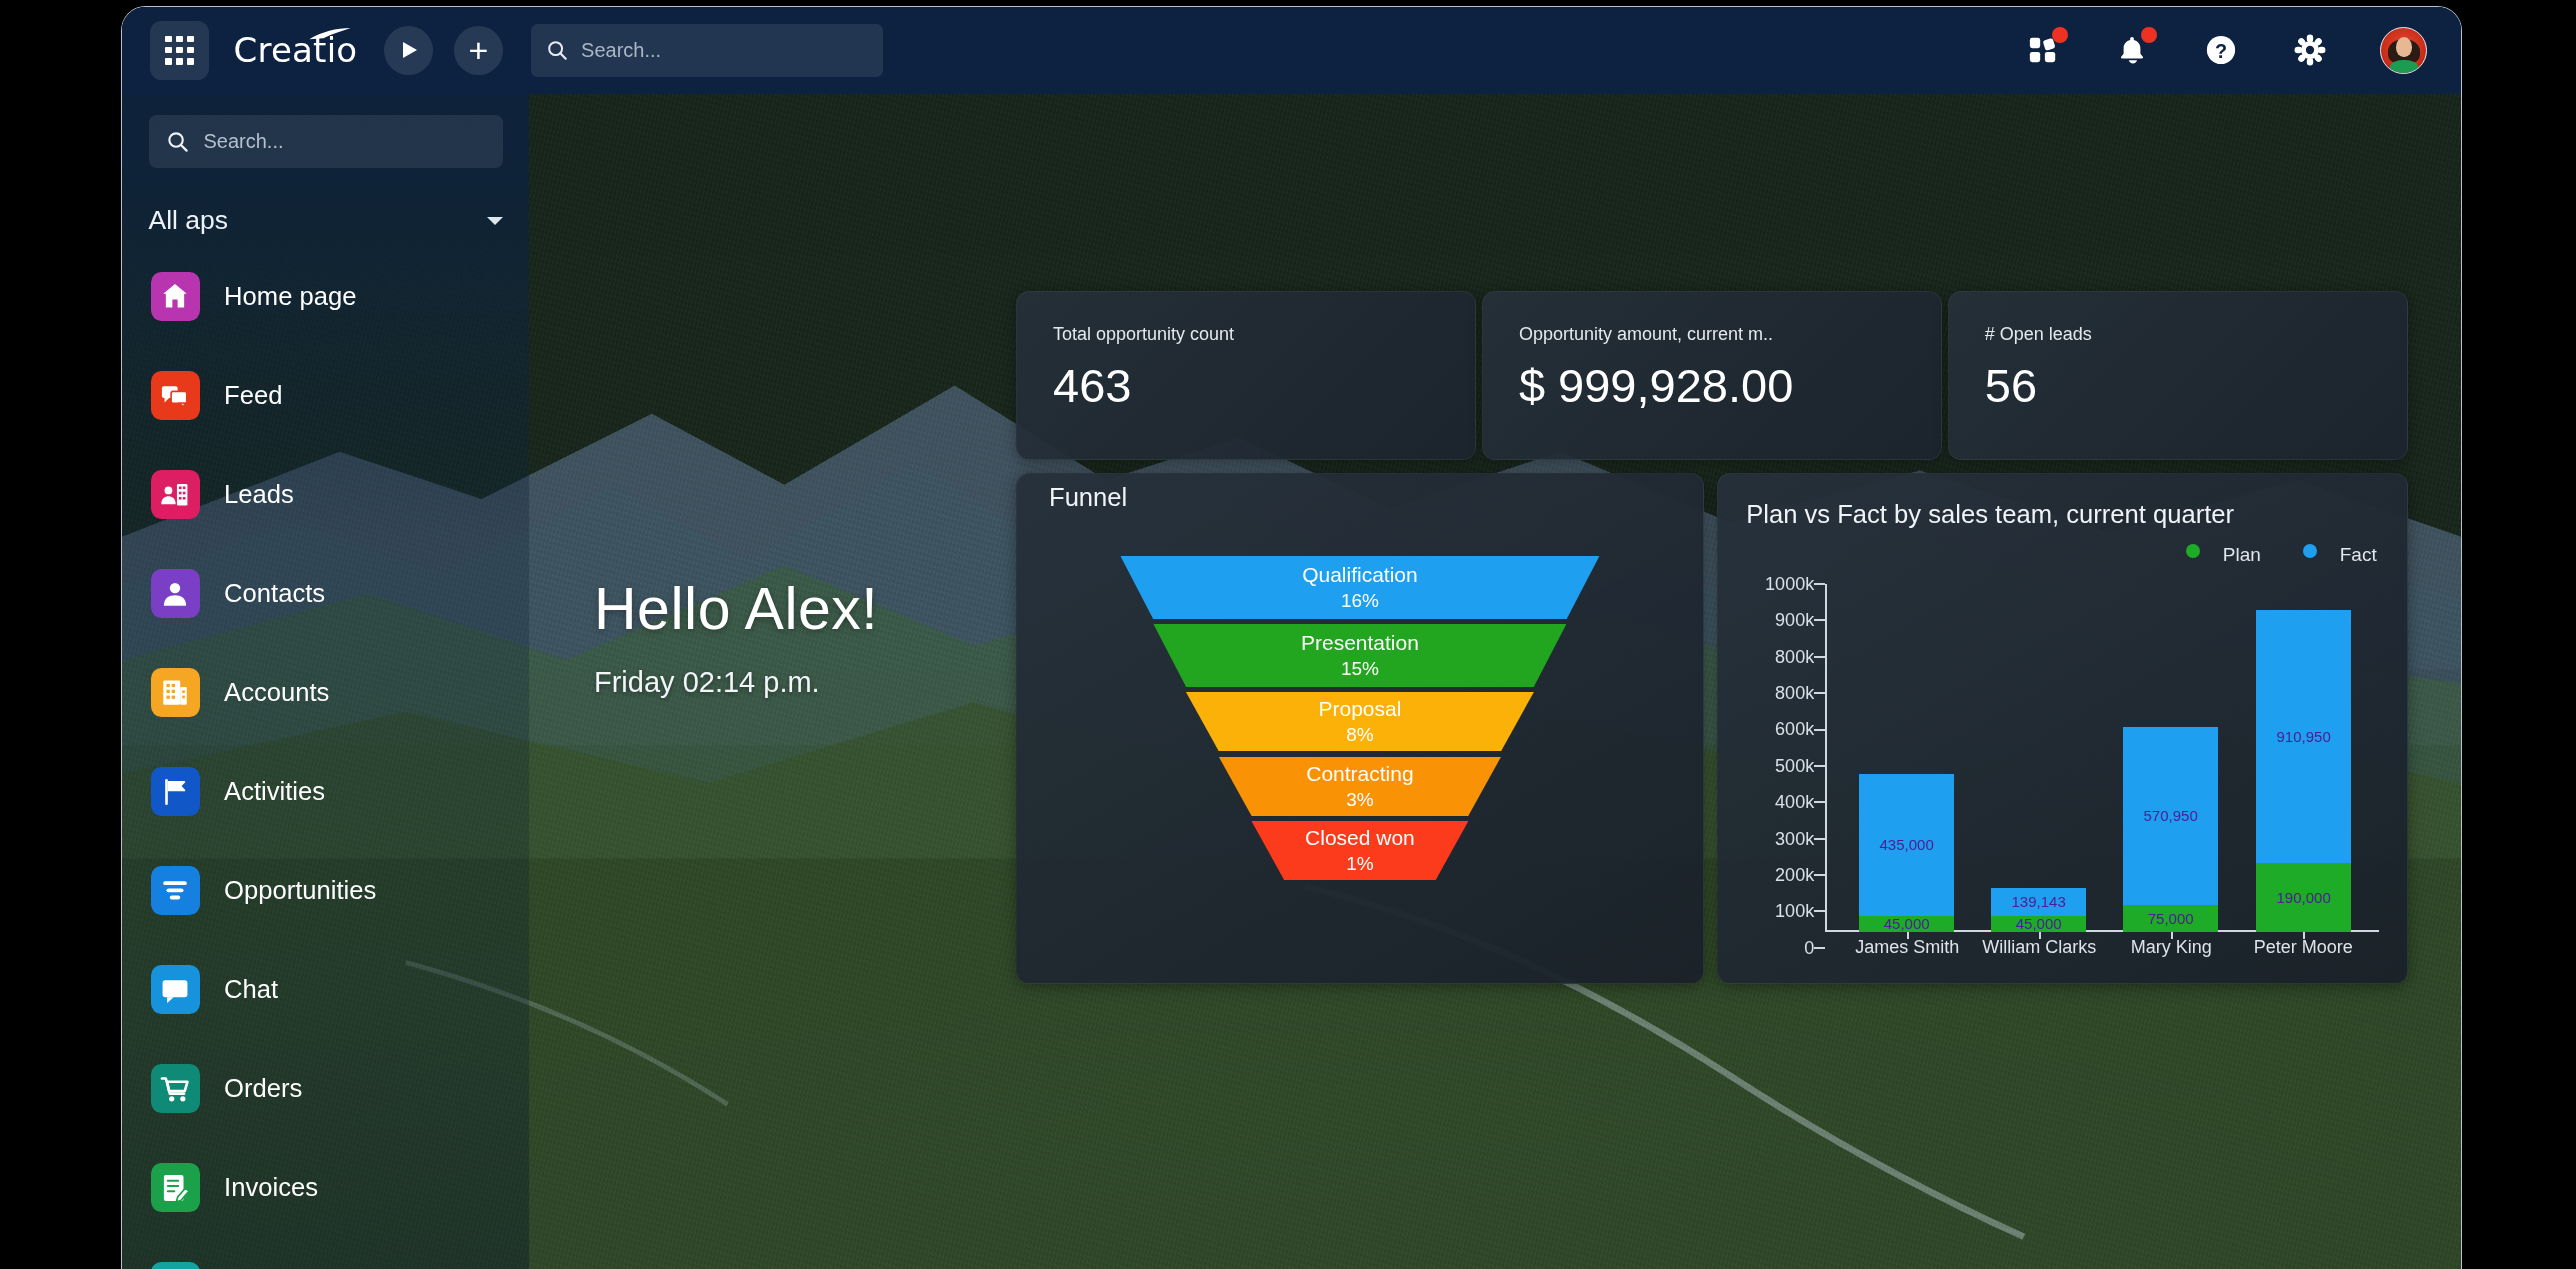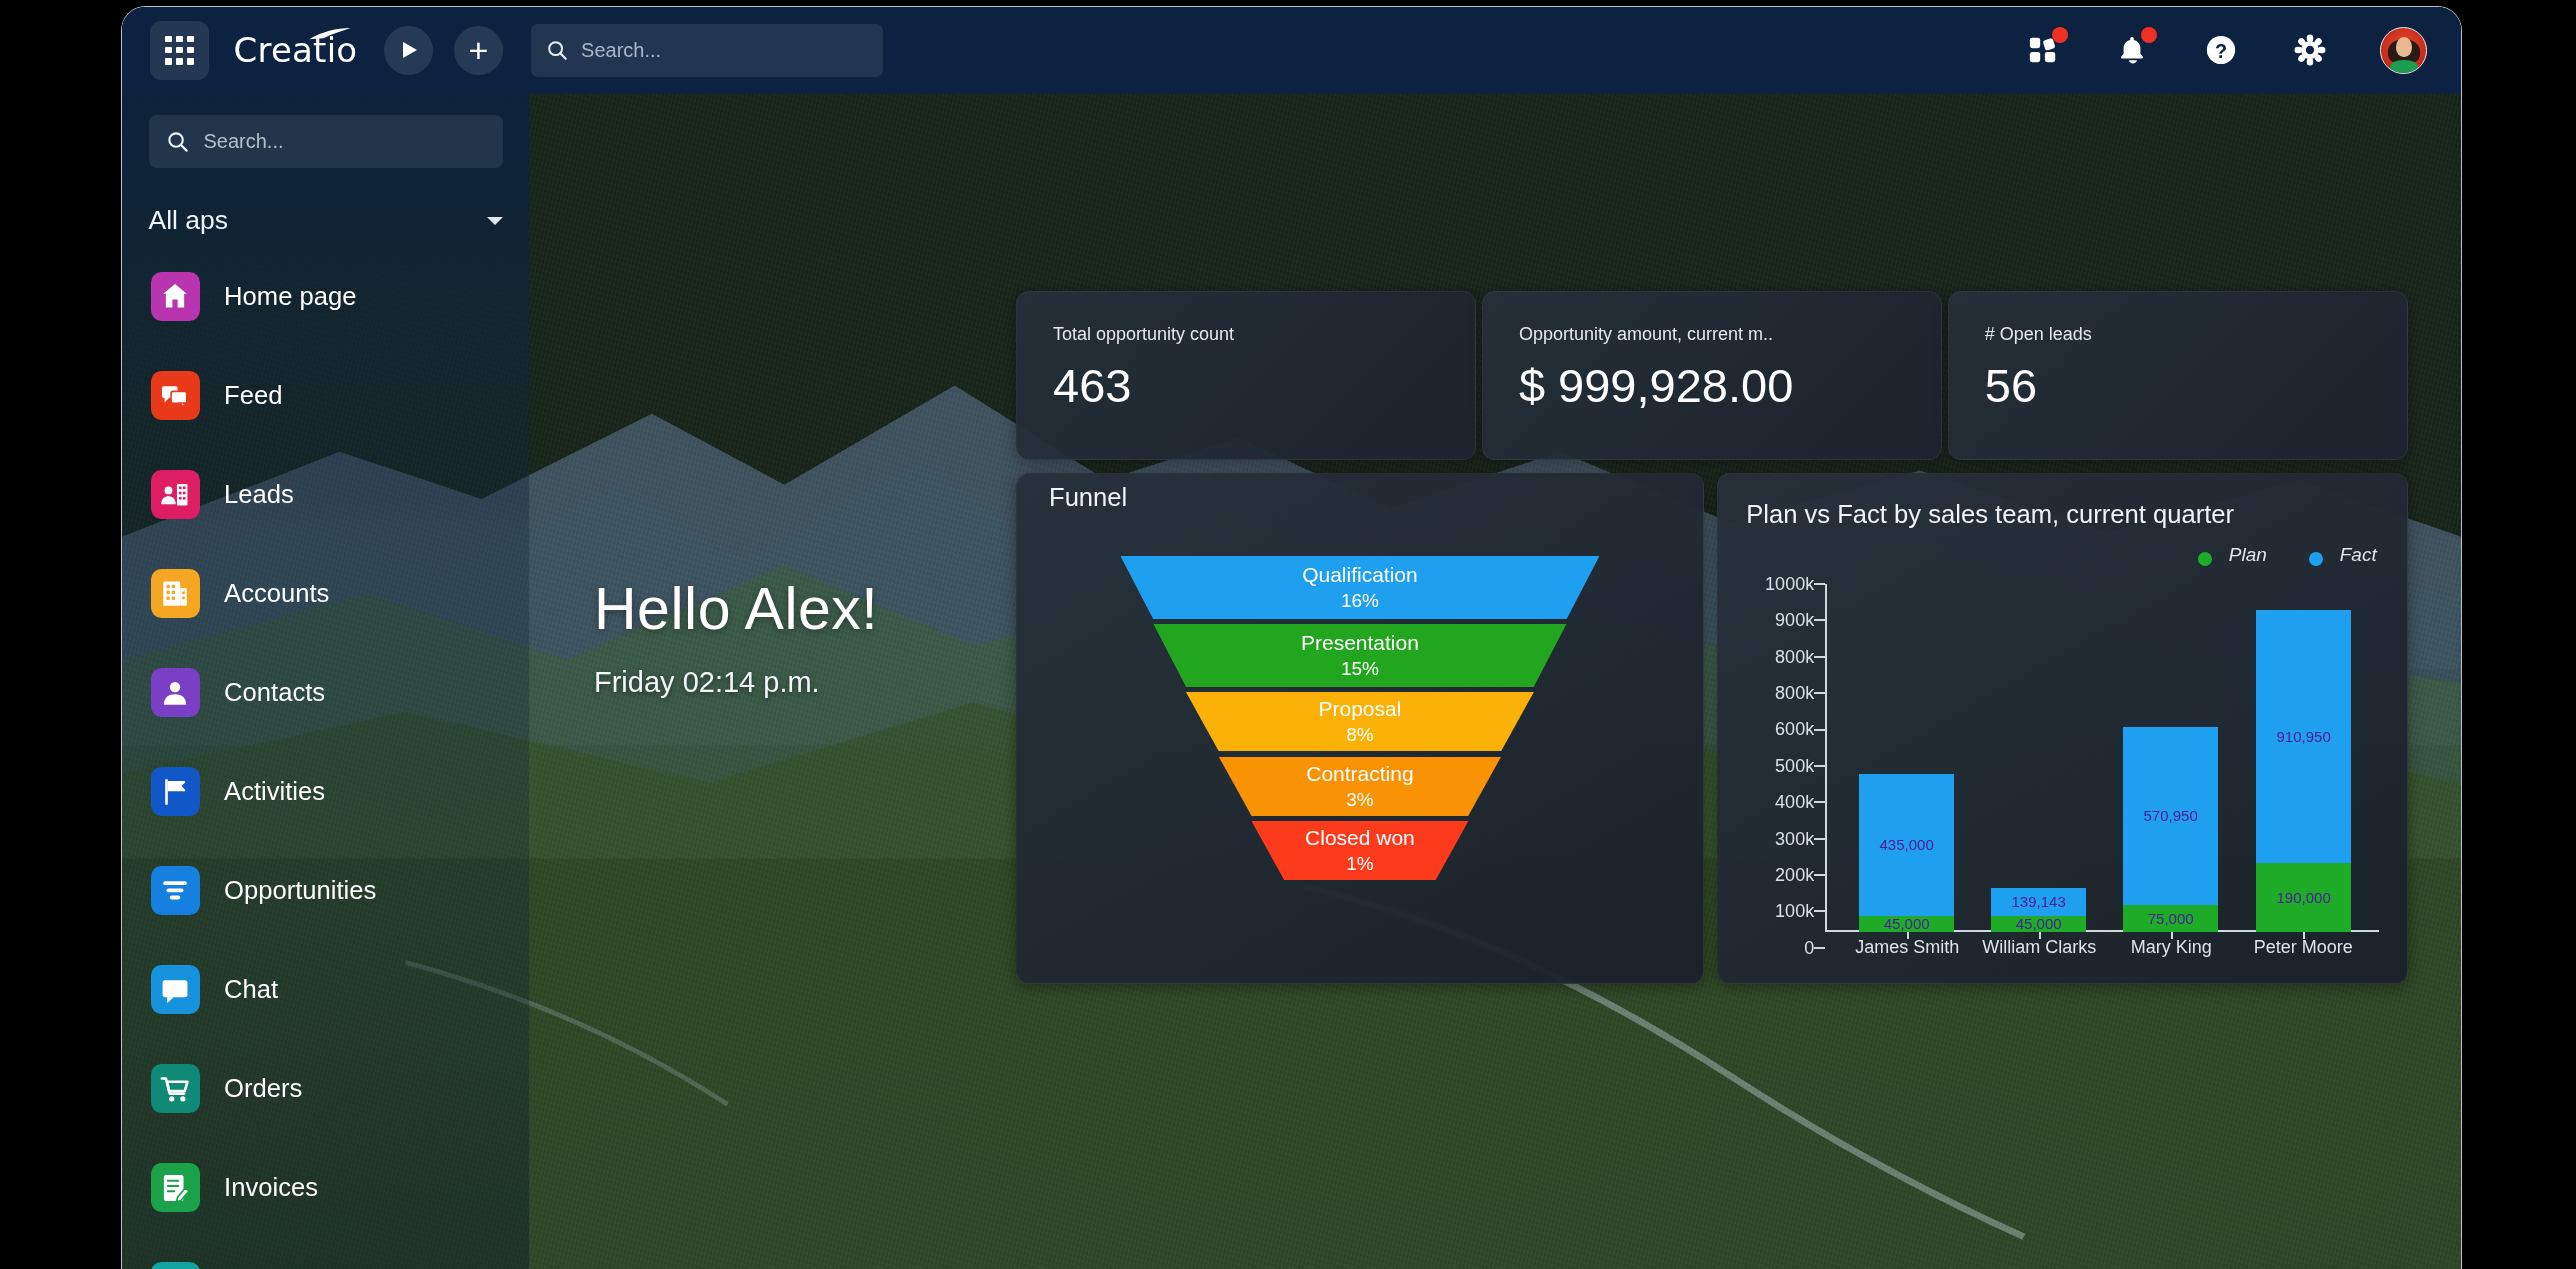--- a/index.html
+++ b/index.html
@@ -224,21 +224,21 @@
     position: absolute; left: 50%; transform: translateX(-50%);
     display: flex; flex-direction: column; align-items: center; justify-content: center;
     color: #fff; cursor: pointer;
   }
   .f-name { font-size: 21px; line-height: 1.15; }
   .f-pct  { font-size: 19px; line-height: 1.2; margin-top: 2.8px; }
 
   
   #bars-area { position: absolute; left: 28px; top: 70px; right: 24.6px; bottom: 24.6px; }
   #legend { position: absolute; right: 5.7px; top: 0; display: flex; gap: 42px; align-items: center; }
-  .lg { display: flex; align-items: flex-end; gap: 17px; font-style: italic; }
+  .lg { display: flex; align-items: flex-start; gap: 23px; }
   .lg i { width: 14px; height: 14px; border-radius: 50%; display: block; }
   .lg span { color: #dfe6ec; font-size: 19px; }
 
   #plot { position: absolute; left: 0; top: 40px; right: 0; bottom: 0; }
   .y-lab {
     position: absolute; right: calc(100% - 68px); transform: translateY(-50%);
     color: #d9e1e8; font-size: 18px; text-align: right; white-space: nowrap;
   }
   .y-tick { position: absolute; left: 68px; width: 10.4px; height: 1.9px; background: #cfd8e0; }
   #y-axis { position: absolute; left: 79px; top: 0; bottom: 26.5px; width: 1.9px; background: #cfd8e0; }
@@ -417,46 +417,46 @@
                 <rect x="32" y="21" width="4" height="4"></rect>
                 <rect x="38" y="21" width="4" height="4"></rect>
                 <rect x="32" y="29" width="4" height="4"></rect>
                 <rect x="38" y="29" width="4" height="4"></rect>
               </g>
             </svg>
           </span>
           <span class="nav-label">Leads</span>
         </div>
         <div class="nav-item">
+          <span class="nav-ico" style="background: rgb(122, 63, 196);">
+            <svg width="34" height="34" viewBox="0 0 52 52">
+              <circle cx="26" cy="17" r="8" fill="#fff"></circle>
+              <path d="M9 44 C9 32 17 28 26 28 C35 28 43 32 43 44 Z" fill="#fff"></path>
+            </svg>
+          </span>
+          <span class="nav-label">Contacts</span>
+        </div>
+        <div class="nav-item">
           <span class="nav-ico" style="background: rgb(245, 166, 35);">
             <svg width="34" height="34" viewBox="0 0 52 52">
               <rect x="8" y="7" width="26" height="37" rx="2" fill="#fff"></rect>
               <rect x="34" y="17" width="10" height="27" rx="2" fill="#fff"></rect>
               <g fill="#f5a623">
                 <rect x="13" y="12" width="5" height="5"></rect>
                 <rect x="21" y="12" width="5" height="5"></rect>
                 <rect x="13" y="21" width="5" height="5"></rect>
                 <rect x="21" y="21" width="5" height="5"></rect>
                 <rect x="13" y="30" width="5" height="5"></rect>
                 <rect x="21" y="30" width="5" height="5"></rect>
                 <rect x="37" y="22" width="4" height="4"></rect>
                 <rect x="37" y="30" width="4" height="4"></rect>
               </g>
             </svg>
           </span>
           <span class="nav-label">Accounts</span>
-        </div>
-        <div class="nav-item">
-          <span class="nav-ico" style="background: rgb(122, 63, 196);">
-            <svg width="34" height="34" viewBox="0 0 52 52">
-              <circle cx="26" cy="17" r="8" fill="#fff"></circle>
-              <path d="M9 44 C9 32 17 28 26 28 C35 28 43 32 43 44 Z" fill="#fff"></path>
-            </svg>
-          </span>
-          <span class="nav-label">Contacts</span>
         </div>
         <div class="nav-item">
           <span class="nav-ico" style="background: rgb(17, 87, 200);">
             <svg width="34" height="34" viewBox="0 0 52 52">
               <rect x="11" y="6" width="4" height="40" rx="2" fill="#fff"></rect>
               <path d="M15 9 L40 9 C42 9 42 11 41 12 L36 17 L41 22 C42 23 42 25 40 25 L15 25 Z" fill="#fff"></path>
             </svg>
           </span>
           <span class="nav-label">Activities</span>
         </div>

